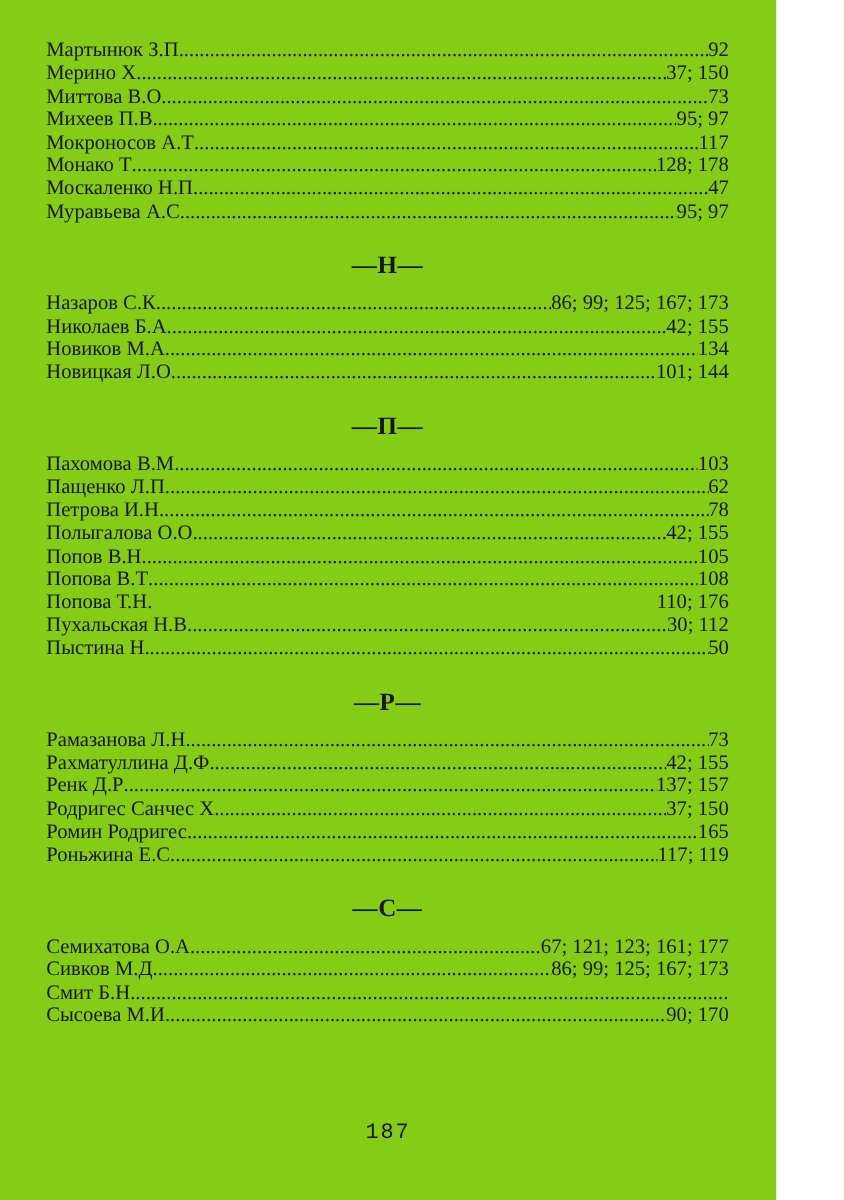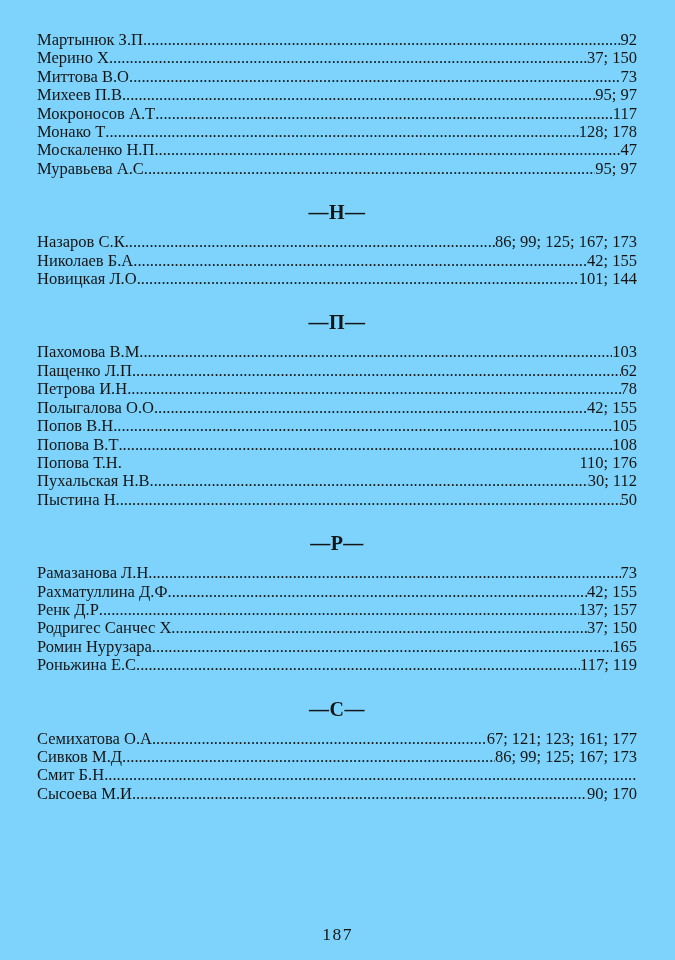--- a/index.html
+++ b/index.html
@@ -2,23 +2,23 @@
 <html><head>
 <meta charset="utf-8">
 <style>
   html, body {
     margin: 0;
     padding: 0;
     background: #ffffff;
   }
   .page {
     position: relative;
-    width: 675px;
+    width: 621px;
     height: 960px;
-    background: #7dd3fc;
+    background: #84cc16;
     overflow: hidden;
     font-family: "Liberation Serif", serif;
     color: #151515;
   }
   .index {
     position: absolute;
     top: 31px;
     left: 37px;
     right: 38px;
   }
@@ -52,26 +52,27 @@
   .section-header {
     text-align: center;
     font-weight: bold;
     font-size: 20px;
     line-height: 20px;
     margin: 24px 0 11px 0;
     letter-spacing: 0.5px;
   }
   .page-number {
     position: absolute;
-    top: 924px;
+    top: 896px;
     left: 0;
     right: 0;
     text-align: center;
     font-size: 17.5px;
     letter-spacing: 1.5px;
+    font-family: Liberation Mono, monospace;
   }
 </style>
 </head>
 <body>
 
 <div class="page">
   <main class="index">
       <div class="entry">
         <span class="name">Мартынюк З.П</span>
         <span class="leader"></span>
@@ -117,20 +118,25 @@
         <span class="name">Назаров С.К</span>
         <span class="leader"></span>
         <span class="pages">86; 99; 125; 167; 173</span>
       </div>
       <div class="entry">
         <span class="name">Николаев Б.А. </span>
         <span class="leader"></span>
         <span class="pages">42; 155</span>
       </div>
       <div class="entry">
+        <span class="name">Новиков М.А. </span>
+        <span class="leader"></span>
+        <span class="pages">134</span>
+      </div>
+      <div class="entry">
         <span class="name">Новицкая Л.О. </span>
         <span class="leader"></span>
         <span class="pages">101; 144</span>
       </div>
       <div class="section-header">—П—</div>
       <div class="entry">
         <span class="name">Пахомова В.М. </span>
         <span class="leader"></span>
         <span class="pages">103</span>
       </div>
@@ -189,21 +195,21 @@
         <span class="name">Ренк Д.Р</span>
         <span class="leader"></span>
         <span class="pages">137; 157</span>
       </div>
       <div class="entry">
         <span class="name">Родригес Санчес Х. </span>
         <span class="leader"></span>
         <span class="pages">37; 150</span>
       </div>
       <div class="entry">
-        <span class="name">Ромин Нурузара</span>
+        <span class="name">Ромин Родригес</span>
         <span class="leader"></span>
         <span class="pages">165</span>
       </div>
       <div class="entry">
         <span class="name">Роньжина Е.С</span>
         <span class="leader"></span>
         <span class="pages">117; 119</span>
       </div>
       <div class="section-header">—С—</div>
       <div class="entry">

